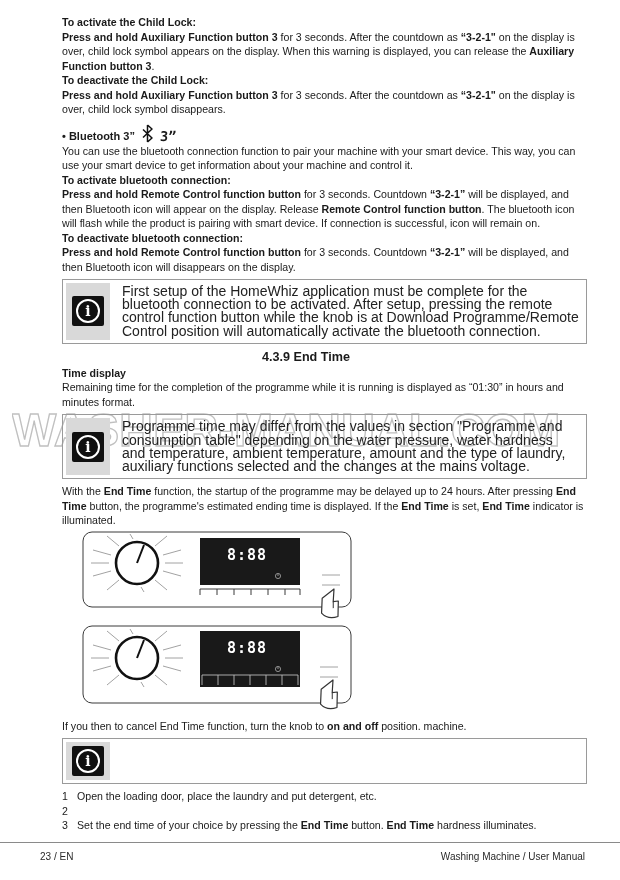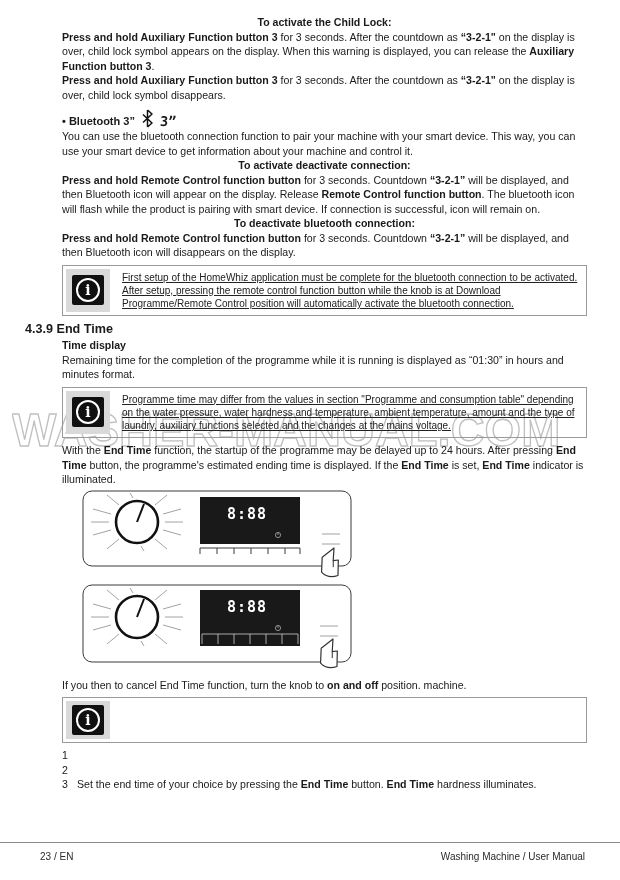--- a/index.html
+++ b/index.html
@@ -3,31 +3,31 @@
 <meta charset="utf-8">
 <style>
   html,body{margin:0;padding:0;background:#e8e8e8;}
   .page{position:relative;width:620px;height:880px;background:#fff;overflow:hidden;
         font-family:"Liberation Sans",sans-serif;color:#1a1a1a;}
   .watermark{position:absolute;top:402px;left:12px;width:600px;white-space:nowrap;overflow:hidden;
         font-size:47px;font-weight:800;letter-spacing:0px;z-index:0;
         color:transparent;-webkit-text-stroke:1.3px #c0c0c0;font-family:"Liberation Sans",sans-serif;}
   .content{position:relative;z-index:1;padding:15px 33px 0 62px;font-size:10.6px;line-height:14.5px;}
   p{margin:0;}
-  .b{font-weight:bold;text-align:center;}
-  .sect{font-size:12.6px;font-weight:bold;line-height:16px;margin:5px 0 1px -37px;}
+  .b{font-weight:bold;}
+  .sect{font-size:12.6px;font-weight:bold;line-height:16px;margin:5px 0 1px -37px;text-align:center;}
   .sub{font-weight:bold;}
   .note{display:flex;align-items:center;border:1px solid #9a9a9a;margin:5px 0;padding:3px;background:transparent;}
   .note-icon-wrap{background:#d9d9d9;width:44px;min-height:38px;align-self:stretch;display:flex;
         align-items:center;justify-content:center;flex:0 0 44px;}
   .iblock{width:32px;height:30px;background:#101010;border-radius:2px;display:flex;align-items:center;justify-content:center;}
   .icircle{width:20px;height:20px;border:2px solid #fff;border-radius:50%;color:#fff;
         font-family:"DejaVu Serif",serif;font-weight:bold;font-size:14px;display:flex;
         align-items:center;justify-content:center;line-height:1;}
-  .note-text{font-size:10px;line-height:13.2px;padding:2px 4px 2px 12px;color:#222;text-decoration:underline;}
+  .note-text{font-size:14px;line-height:13.2px;padding:2px 4px 2px 12px;color:#222;}
   .bt-line{display:flex;align-items:flex-end;gap:6px;margin:5px 0 1px;height:21px;}
   .bt-line .lbl{font-weight:bold;font-size:11px;line-height:14px;}
   .seg{font-family:"DejaVu Sans Mono",monospace;font-weight:bold;font-size:13.5px;line-height:14px;
         transform:skewX(-4deg);display:inline-block;}
   .diagram{margin:3px 0 0;padding-left:20px;}
   .steps{margin-top:5px;}
   .steps .row{display:flex;}
   .steps .num{width:15px;flex:0 0 15px;}
   .footer{position:absolute;left:0;right:0;top:842px;border-top:1.5px solid #8a8a8a;
         display:flex;justify-content:space-between;padding:8px 35px 0 40px;
@@ -40,31 +40,32 @@
 <body>
 
 <div class="page">
 
   <div class="watermark">WASHER-MANUAL.COM</div>
 
   <div class="content">
 
     <p class="b">To activate the Child Lock:</p>
     <p><span class="b">Press and hold Auxiliary Function button 3</span><span> for 3 seconds. After the countdown as </span><span class="b">“3-2-1"</span><span> on the display is over, child lock symbol appears on the display. When this warning is displayed, you can release the </span><span class="b">Auxiliary Function button 3</span><span>.</span></p>
+    <p class="b">To deactivate the Child Lock:</p>
     <p><span class="b">Press and hold Auxiliary Function button 3</span><span> for 3 seconds. After the countdown as </span><span class="b">“3-2-1"</span><span> on the display is over, child lock symbol disappears.</span></p>
 
     <div class="bt-line">
       <span class="lbl">• Bluetooth 3”</span>
       <svg width="13" height="19" viewBox="0 0 13 19">
         <path d="M6.5 1 L6.5 18 M6.5 1 L11 5 L2 13.5 M6.5 18 L11 14 L2 5.5" stroke="#111" stroke-width="1.5" fill="none" stroke-linejoin="round"></path>
       </svg>
       <span class="seg">3”</span>
     </div>
     <p>You can use the bluetooth connection function to pair your machine with your smart device. This way, you can use your smart device to get information about your machine and control it.</p>
-    <p class="b">To activate deactivate connection:</p>
+    <p class="b">To activate bluetooth connection:</p>
     <p><span class="b">Press and hold Remote Control function button</span><span> for 3 seconds. Countdown </span><span class="b">“3-2-1”</span><span> will be displayed, and then Bluetooth icon will appear on the display. Release </span><span class="b">Remote Control function button</span><span>. The bluetooth icon will flash while the product is pairing with smart device. If connection is successful, icon will remain on.</span></p>
     <p class="b">To deactivate bluetooth connection:</p>
     <p><span class="b">Press and hold Remote Control function button</span><span> for 3 seconds. Countdown </span><span class="b">“3-2-1”</span><span> will be displayed, and then Bluetooth icon will disappears on the display.</span></p>
 
     <div class="note">
       <div class="note-icon-wrap">
         <div class="iblock">
           <div class="icircle">i</div>
         </div>
       </div>
@@ -189,20 +190,21 @@
       <div class="note-icon-wrap">
         <div class="iblock">
           <div class="icircle">i</div>
         </div>
       </div>
     </div>
 
     <div class="steps">
       <div class="row">
         <span class="num">1</span>
+        <span><span>Open the loading door, place the laundry and put detergent, etc.</span></span>
       </div>
       <div class="row">
         <span class="num">2</span>
       </div>
       <div class="row">
         <span class="num">3</span>
         <span><span>Set the end time of your choice by pressing the </span><span class="b">End Time</span><span> button. </span><span class="b">End Time</span><span> hardness illuminates.</span></span>
       </div>
     </div>
 

